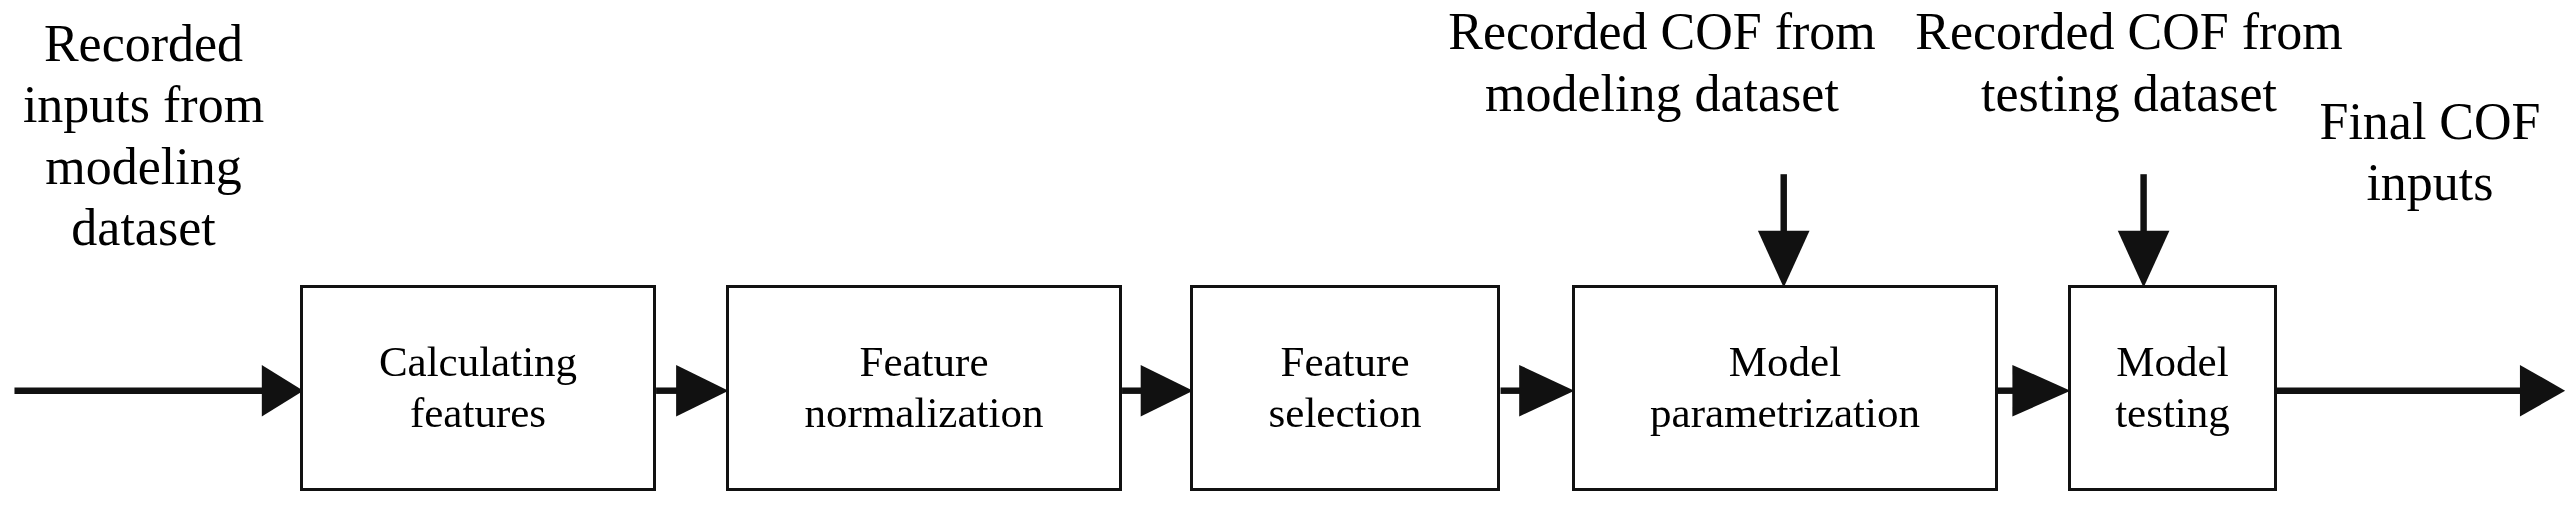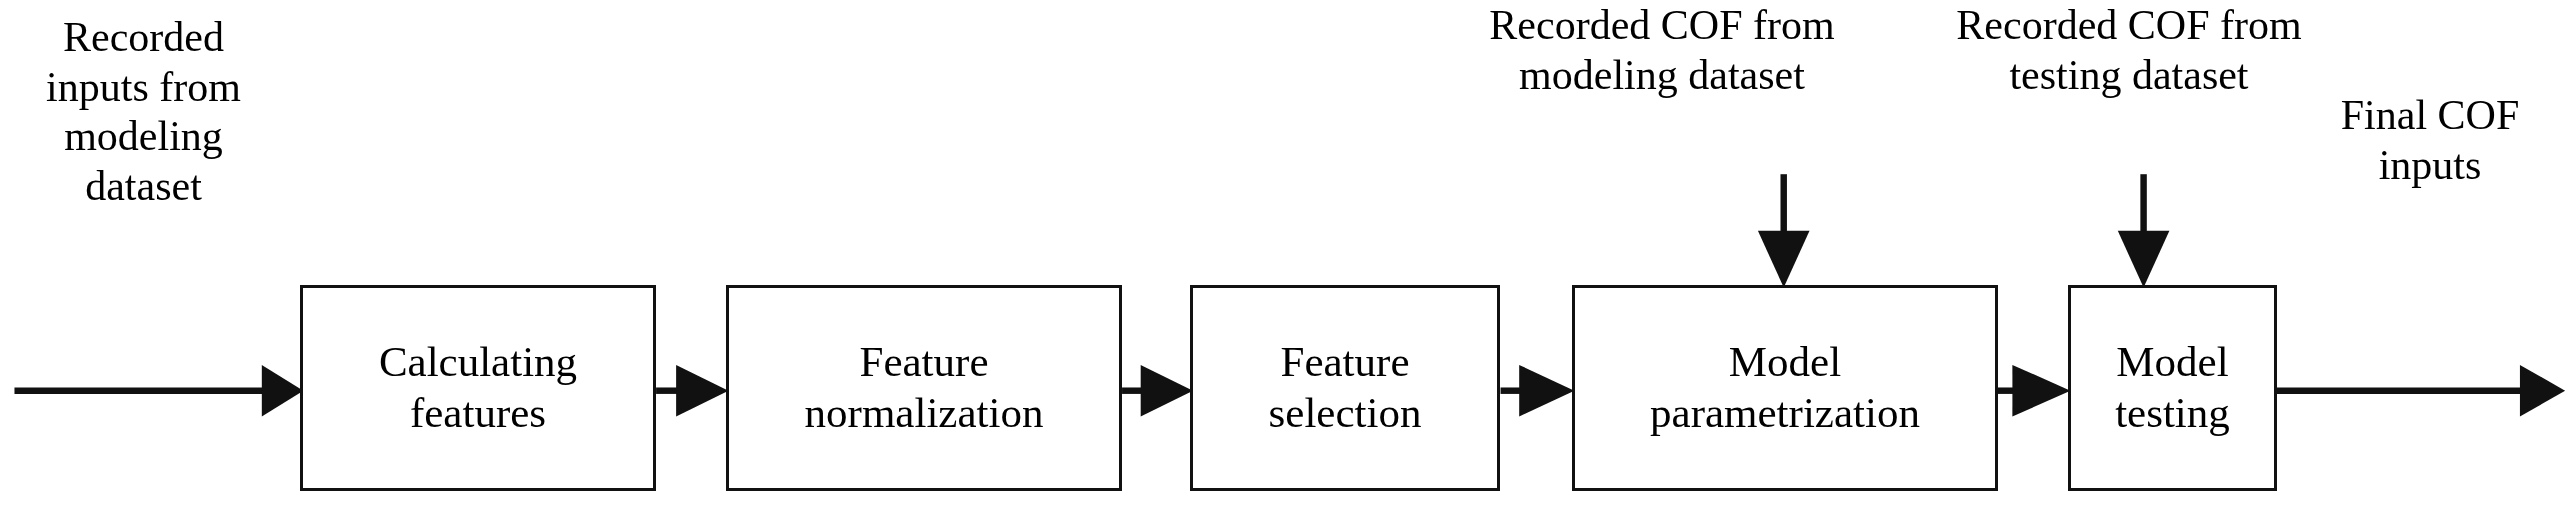--- a/index.html
+++ b/index.html
@@ -44,21 +44,21 @@
   .box-calculating   { left: 300px;  top: 285px; width: 356px;  height: 206px; }
   .box-normalization { left: 726px; top: 285px; width: 396px;  height: 206px; }
   .box-selection     { left: 1190px; top: 285px; width: 310px;  height: 206px; }
   .box-parametrize   { left: 1572px; top: 285px; width: 426px;  height: 206px; }
   .box-testing       { left: 2068px; top: 285px; width: 209px;  height: 206px; }
 
   
   .free-label {
     position: absolute;
     text-align: center;
-    font-size: 42px;
+    font-size: 52px;
     line-height: 1.18;
     white-space: pre-line;
     z-index: 2;
   }
   .label-input-left    { left: 0px;    top: 13px;  width: 287px; }
   .label-cof-modeling  { left: 1429px; top: 1.4px;   width: 466px; }
   .label-cof-testing   { left: 1896px; top: 1.4px;   width: 466px; }
   .label-final-cof     { left: 2294px; top: 91px; width: 272px; }
 </style>
 </head>

